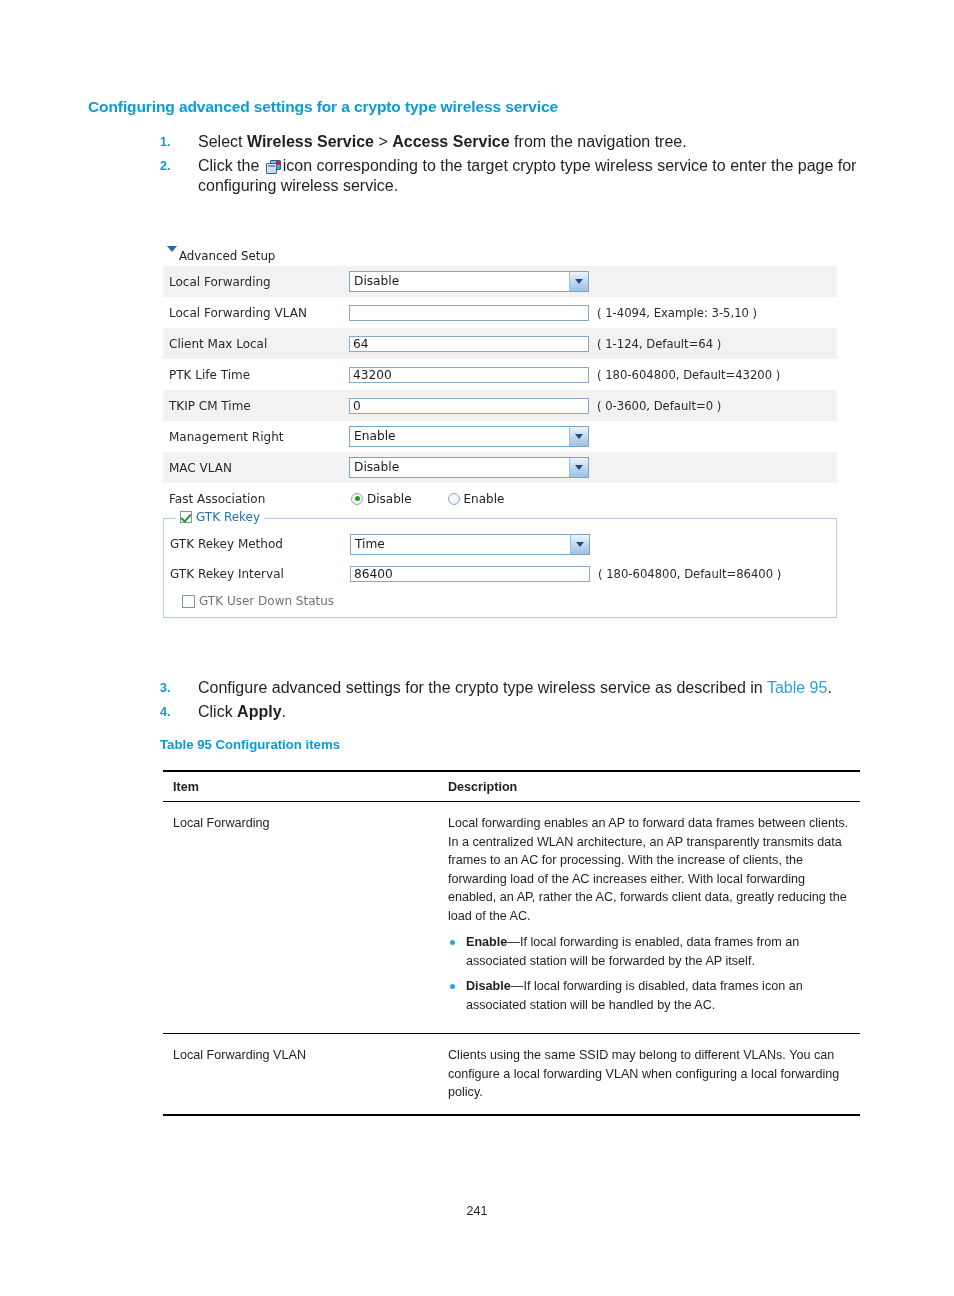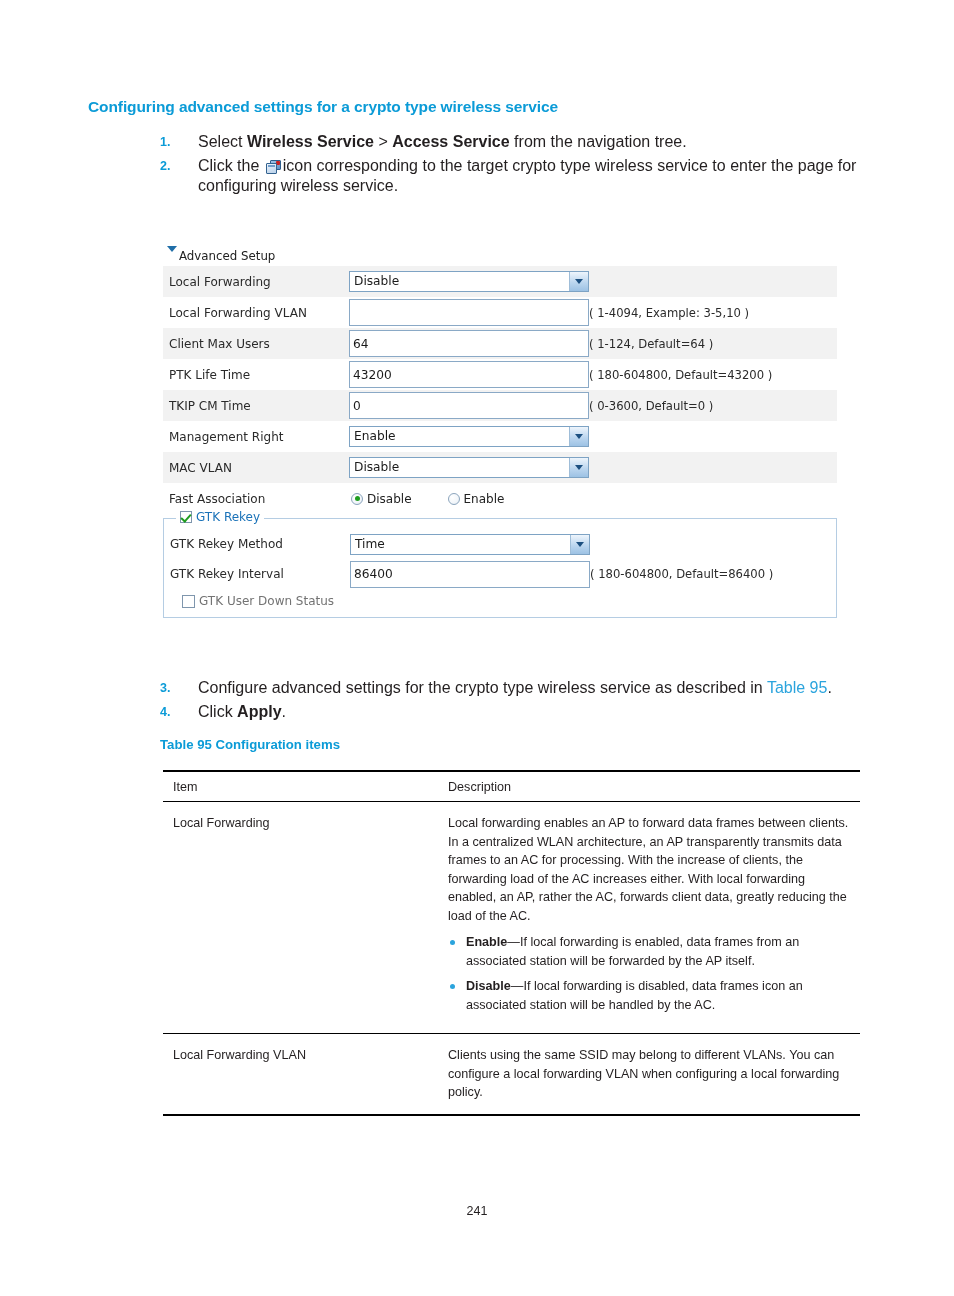--- a/index.html
+++ b/index.html
@@ -156,20 +156,21 @@
     width: 186px;
     flex: 0 0 186px;
     padding-left: 6px;
     box-sizing: border-box;
     font-size: 12px;
     color: #2a2a2a;
     white-space: nowrap;
   }
   .fctrl { flex: 0 0 auto; }
   .fhint {
+    margin-left: 8px;
     font-size: 11.6px;
     color: #2a2a2a;
     white-space: nowrap;
   }
 
   
   .sel {
     position: relative;
     width: 240px;
     height: 21px;
@@ -200,21 +201,21 @@
     display: block;
     width: 0; height: 0;
     border-left: 4px solid transparent;
     border-right: 4px solid transparent;
     border-top: 5px solid #1c4f80;
   }
 
   
   .txt {
     width: 240px;
-    height: 27px;
+    height: 16px;
     background: #ffffff;
     border: 1px solid #8aa9c6;
     box-sizing: border-box;
     display: flex;
     align-items: center;
     padding-left: 3px;
     font-size: 12.2px;
     color: #1a1a1a;
   }
 
@@ -314,21 +315,21 @@
   .tbl .rule-top {
     border-top: 2.5px solid #000;
   }
   .tbl th, .tbl td {
     text-align: left;
     vertical-align: top;
     padding: 0;
   }
   .tbl th {
     font-size: 12.6px;
-    font-weight: normal;
+    font-weight: bold;
     padding: 8px 0 7px 10px;
     border-bottom: 1.2px solid #000;
   }
   .tbl td {
     font-size: 12.6px;
     line-height: 18.5px;
     padding: 12px 0 12px 10px;
   }
   .tbl td.item { width: 265px; }
   .tbl td.desc { padding-right: 6px; }
@@ -406,21 +407,21 @@
 
     <div class="frow plain">
       <div class="flabel">Local Forwarding VLAN</div>
       <div class="fctrl">
         <div class="txt"></div>
       </div>
       <div class="fhint">( 1-4094, Example: 3-5,10 )</div>
     </div>
 
     <div class="frow alt">
-      <div class="flabel">Client Max Users</div>
+      <div class="flabel">Client Max Local</div>
       <div class="fctrl">
         <div class="txt">64</div>
       </div>
       <div class="fhint">( 1-124, Default=64 )</div>
     </div>
 
     <div class="frow plain">
       <div class="flabel">PTK Life Time</div>
       <div class="fctrl">
         <div class="txt">43200</div>

